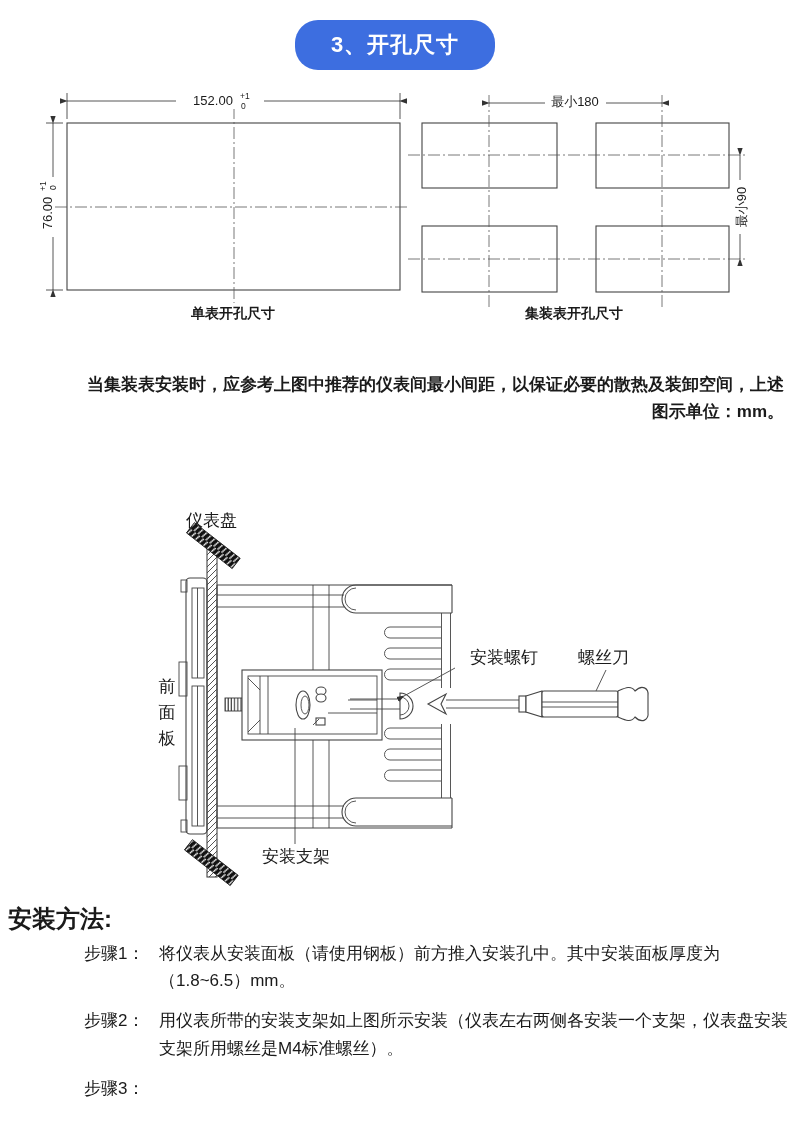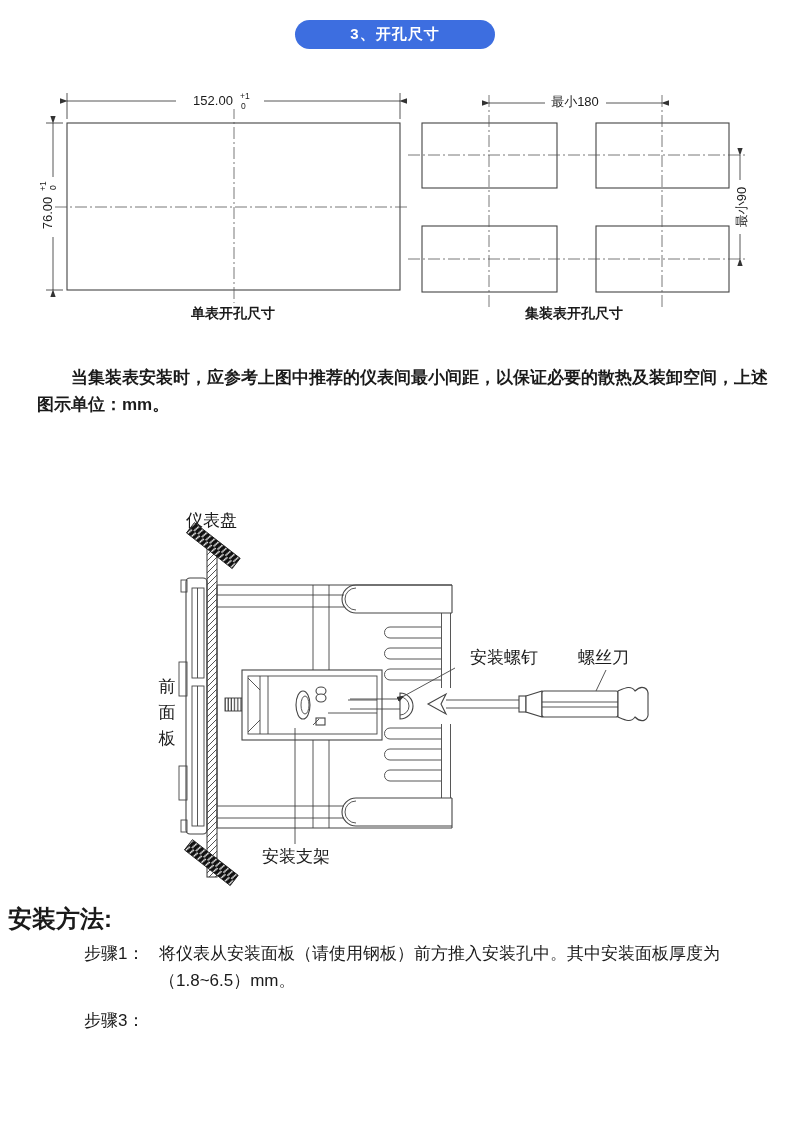--- a/index.html
+++ b/index.html
@@ -2,28 +2,28 @@
 <html><head>
 <meta charset="utf-8">
 <style>
   html,body{margin:0;padding:0;background:#fff;}
   .page{
     position:relative;width:790px;height:1129px;background:#ffffff;
     font-family:"Liberation Sans", sans-serif;color:#1a1a1a;overflow:hidden;
   }
   .pill{
     position:absolute;left:50%;transform:translateX(-50%);
-    width:200px;height:29px;border-radius:23px;background:#3d6ee0;
-    color:#ffffff;font-size:15px;font-weight:700;letter-spacing:1px;
+    width:200px;height:50px;border-radius:23px;background:#3d6ee0;
+    color:#ffffff;font-size:22px;font-weight:700;letter-spacing:1px;
     display:flex;align-items:center;justify-content:center;
   }
   .fig{position:absolute;left:0;}
   .note{
-    position:absolute;top:356px;left:28px;width:740px;margin:9px;
-    font-size:17px;line-height:1.58;font-weight:600;text-indent:2em;
+    position:absolute;top:356px;left:28px;width:740px;margin:16px;
+    font-size:17px;line-height:1.58;font-weight:600;text-indent:2em;text-align:right;
   }
   .method-heading{
     position:absolute;top:903px;left:8px;
     font-size:24px;font-weight:700;
   }
   .steps{position:absolute;top:940px;left:60px;width:706px;margin-left:24px;}
   .step{position:relative;padding-left:75px;font-size:17px;line-height:1.6;font-weight:500;margin-bottom:13px;}
   .step-label{position:absolute;left:0;top:0;white-space:nowrap;}
   svg text{fill:#1a1a1a;font-family:"Liberation Sans", sans-serif;}
   svg .dwg{stroke:#444;stroke-width:1.1;fill:none;}
@@ -228,17 +228,21 @@
   </svg>
 
   <div class="method-heading">安装方法:</div>
 
   <div class="steps">
     <div class="step">
       <span class="step-label">步骤1：</span>
       <span class="step-text">将仪表从安装面板（请使用钢板）前方推入安装孔中。其中安装面板厚度为（1.8~6.5）mm。</span>
     </div>
     <div class="step">
+      <span class="step-label">步骤2：</span>
+      <span class="step-text">用仪表所带的安装支架如上图所示安装（仪表左右两侧各安装一个支架，仪表盘安装支架所用螺丝是M4标准螺丝）。</span>
+    </div>
+    <div class="step">
       <span class="step-label">步骤3：</span>
     </div>
   </div>
 
 </div>
 
 </body></html>

